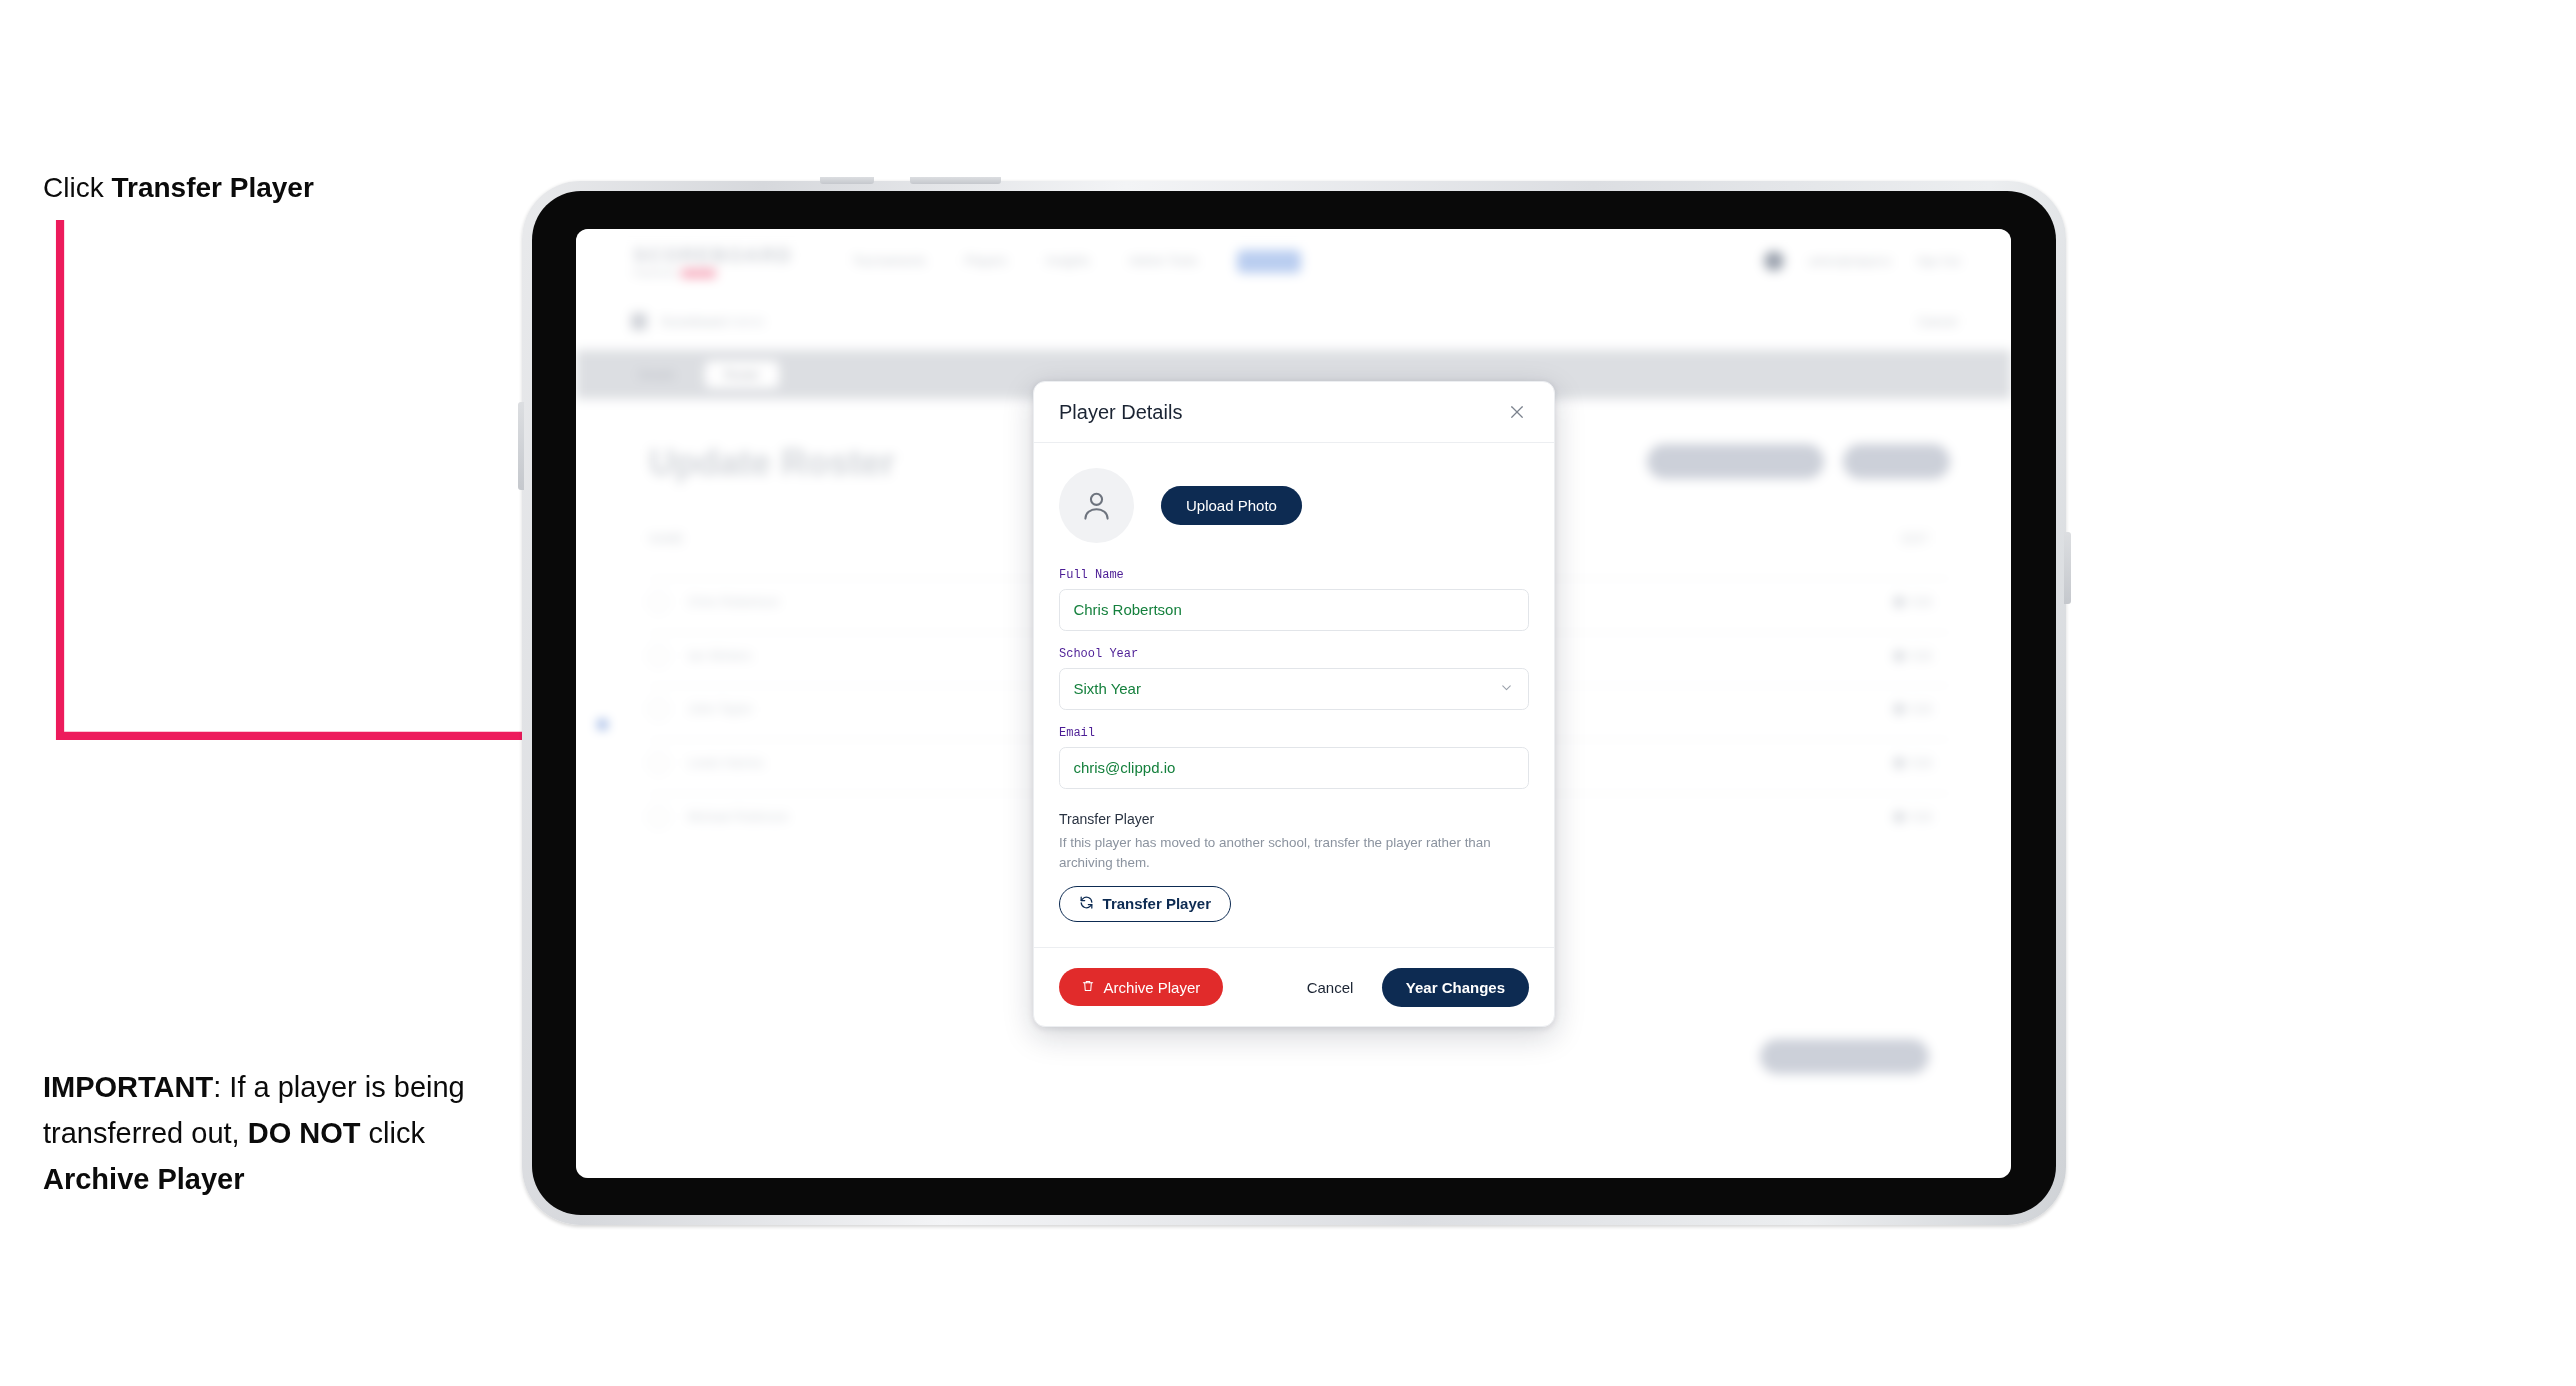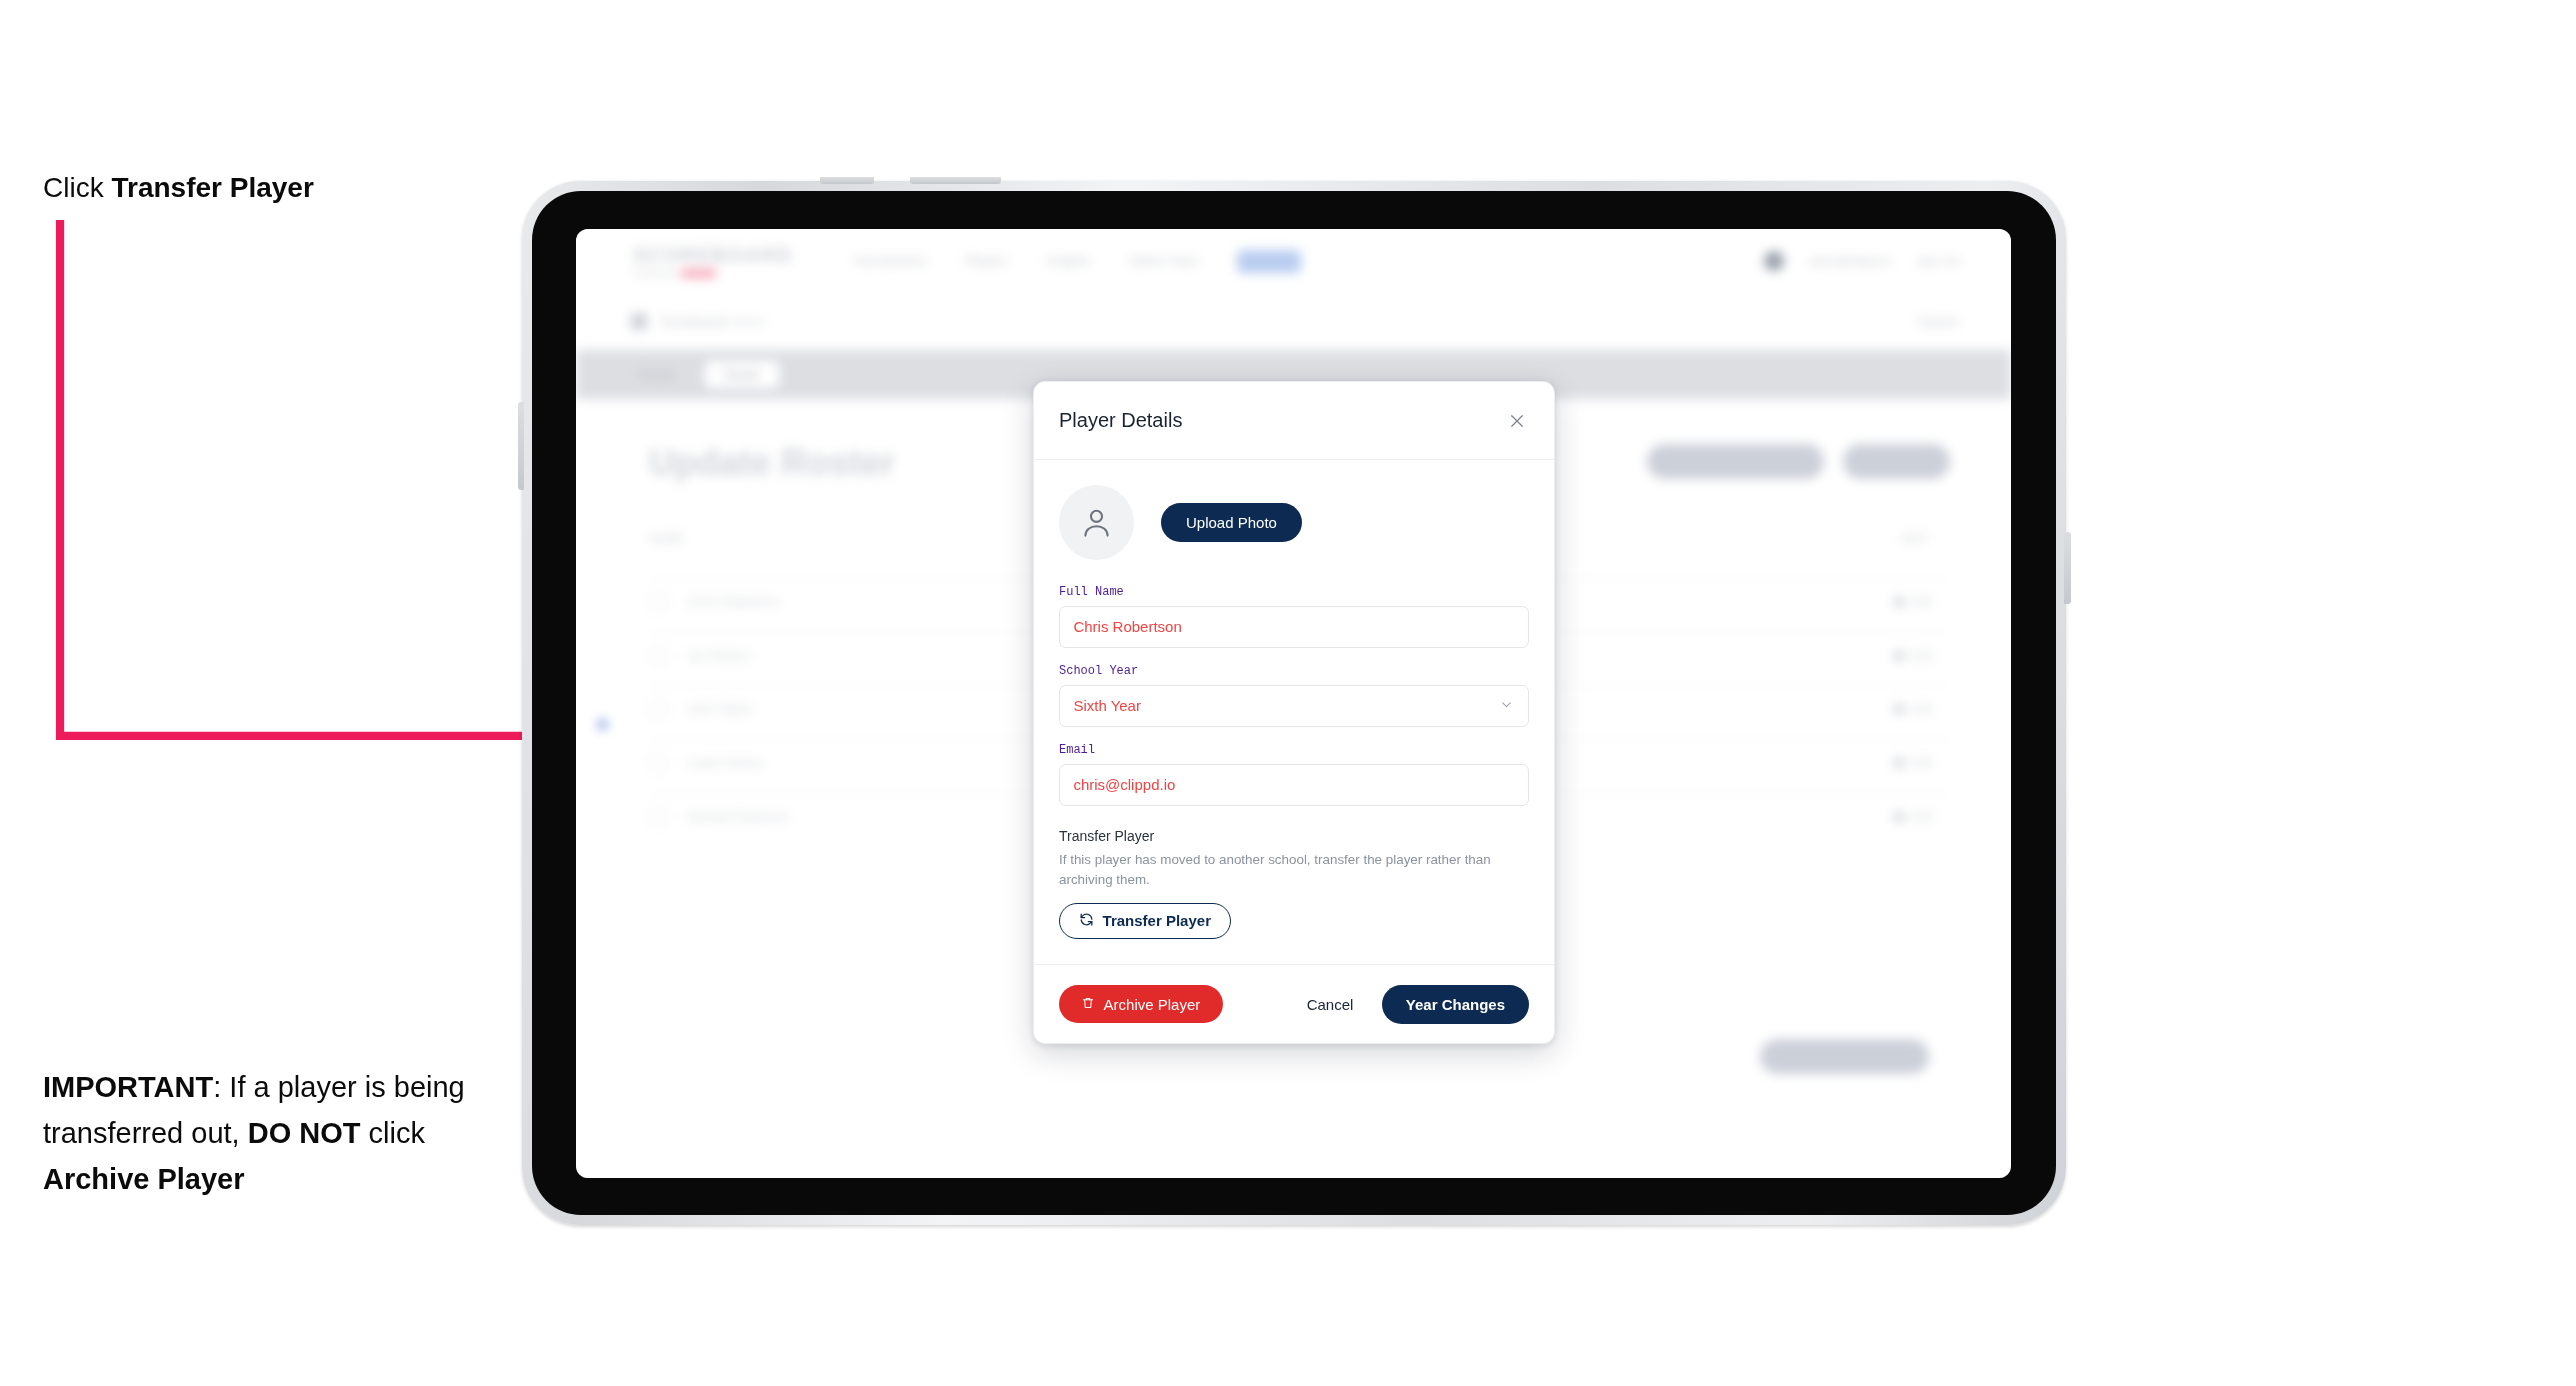--- a/index.html
+++ b/index.html
@@ -305,21 +305,21 @@
     top: 152px;
     width: 522px;
     background: #ffffff;
     border-radius: 12px;
     box-shadow: 0 9px 31px rgba(15,23,42,0.18), 0 1.5px 6px rgba(15,23,42,0.10);
     border: 0.7px solid #eceef1;
     box-sizing: border-box;
     overflow: hidden;
   }
   #modal-header {
-    height: 78px;
+    height: 61px;
     display: flex;
     align-items: center;
     padding: 14px 25px;
     border-bottom: 0.7px solid #eceef1;
     box-sizing: border-box;
     gap: 30px;
   }
   #modal-title {
     font-size: 20px;
     color: #1b2433;
@@ -371,21 +371,21 @@
     font-family: Liberation Mono, monospace;
   }
   .field-input {
     width: 100%;
     box-sizing: border-box;
     height: 42px;
     border: 0.7px solid #e2e5e9;
     border-radius: 6.7px;
     background: #fff;
     font-size: 15px;
-    color: #ef4444;
+    color: #15803d;
     padding: 0 13.4px;
     font-family: "Liberation Sans", sans-serif;
     outline: none;
   }
   .select-wrap { position: relative; }
   .select-wrap .chev {
     position: absolute;
     right: 15px;
     top: 50%;
     transform: translateY(-50%);

